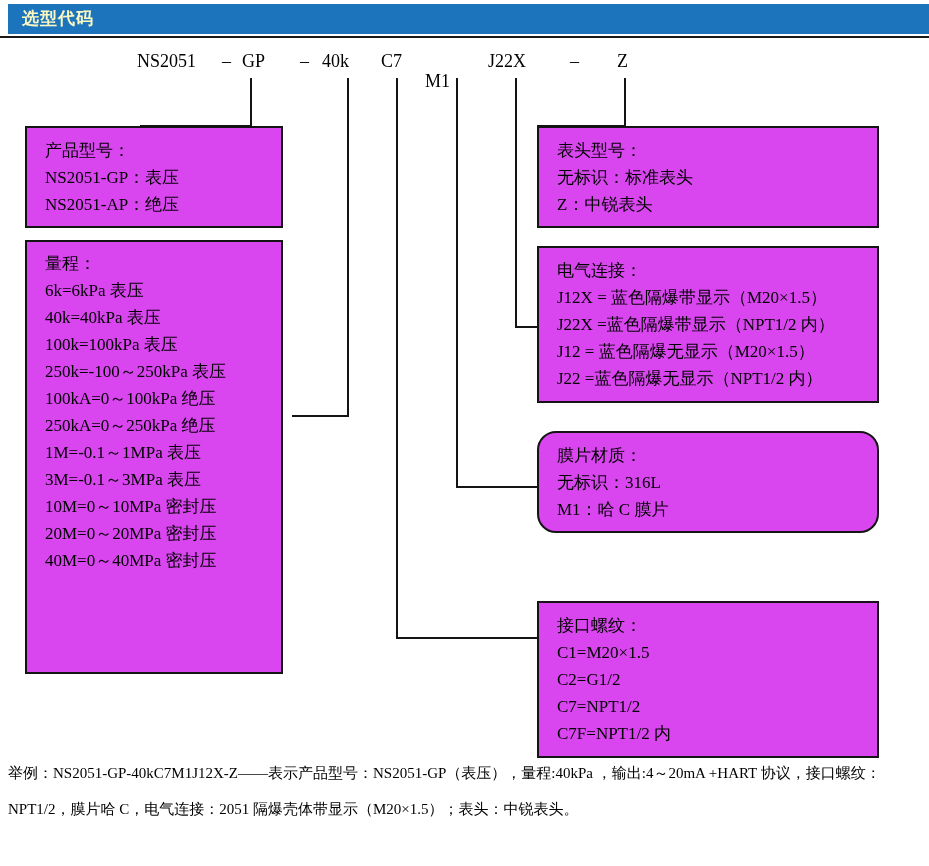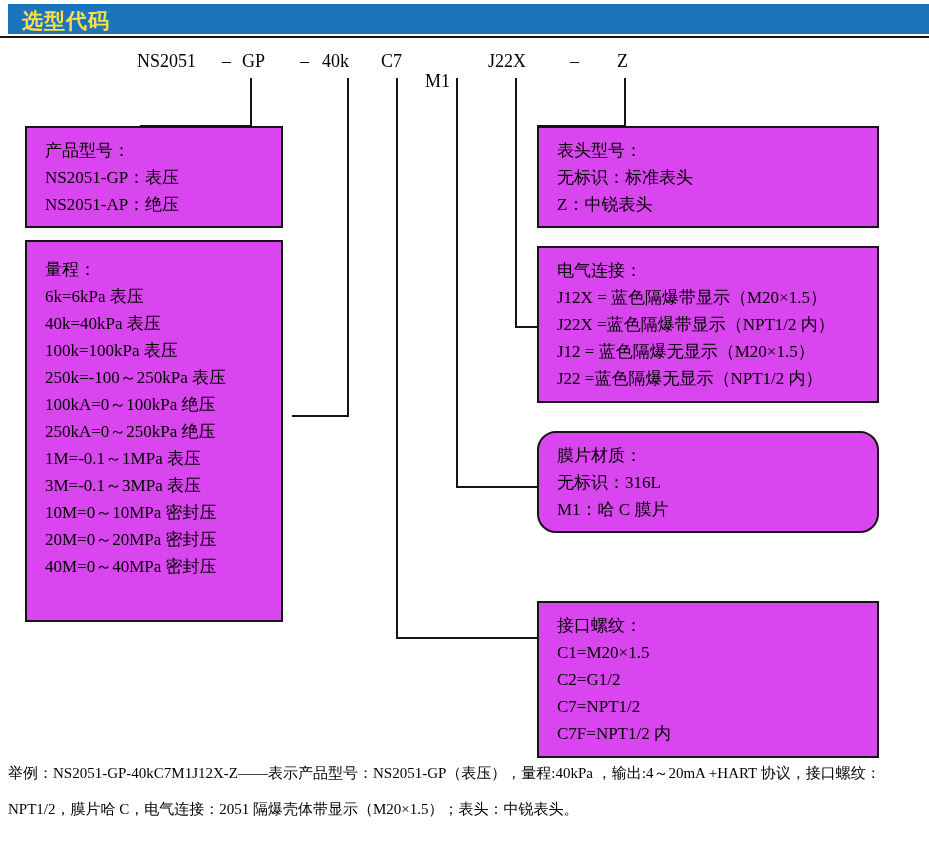--- a/index.html
+++ b/index.html
@@ -12,21 +12,21 @@
     overflow:hidden;
   }
   
   #header-bar{
     position:absolute;left:8px;top:4px;width:921px;height:30px;
     background:#1c75bc;
   }
   #header-title{
     position:absolute;left:14px;top:3px;
     font-family:"DejaVu Sans","Liberation Sans",sans-serif;
-    font-size:21px;font-weight:700;color:#fde047;letter-spacing:1px;
+    font-size:17px;font-weight:700;color:#fef9c3;letter-spacing:1px;
   }
   #header-rule{
     position:absolute;left:0;top:36px;width:929px;height:2px;background:#1a1a1a;
   }
 
   
   #code-row{
     position:absolute;left:0;top:48px;width:929px;height:30px;
   }
   .code-seg{
@@ -100,21 +100,21 @@
 <div class="hline" style="left:537px;top:125px;width:89px;"></div>
 
 <div class="hline" style="left:140px;top:125px;width:112px;"></div>
 
 <div class="box" style="left:25px;top:126px;width:258px;height:102px;">
   <div class="ln">产品型号：</div>
   <div class="ln">NS2051-GP：表压</div>
   <div class="ln">NS2051-AP：绝压</div>
 </div>
 
-<div class="box" style="left:25px;top:240px;width:258px;height:382px;padding-top:14px;">
+<div class="box" style="left:25px;top:240px;width:258px;height:434px;padding-top:8px;">
   <div class="ln">量程：</div>
   <div class="ln">6k=6kPa 表压</div>
   <div class="ln">40k=40kPa 表压</div>
   <div class="ln">100k=100kPa 表压</div>
   <div class="ln">250k=-100～250kPa 表压</div>
   <div class="ln">100kA=0～100kPa 绝压</div>
   <div class="ln">250kA=0～250kPa 绝压</div>
   <div class="ln">1M=-0.1～1MPa 表压</div>
   <div class="ln">3M=-0.1～3MPa 表压</div>
   <div class="ln">10M=0～10MPa 密封压</div>

